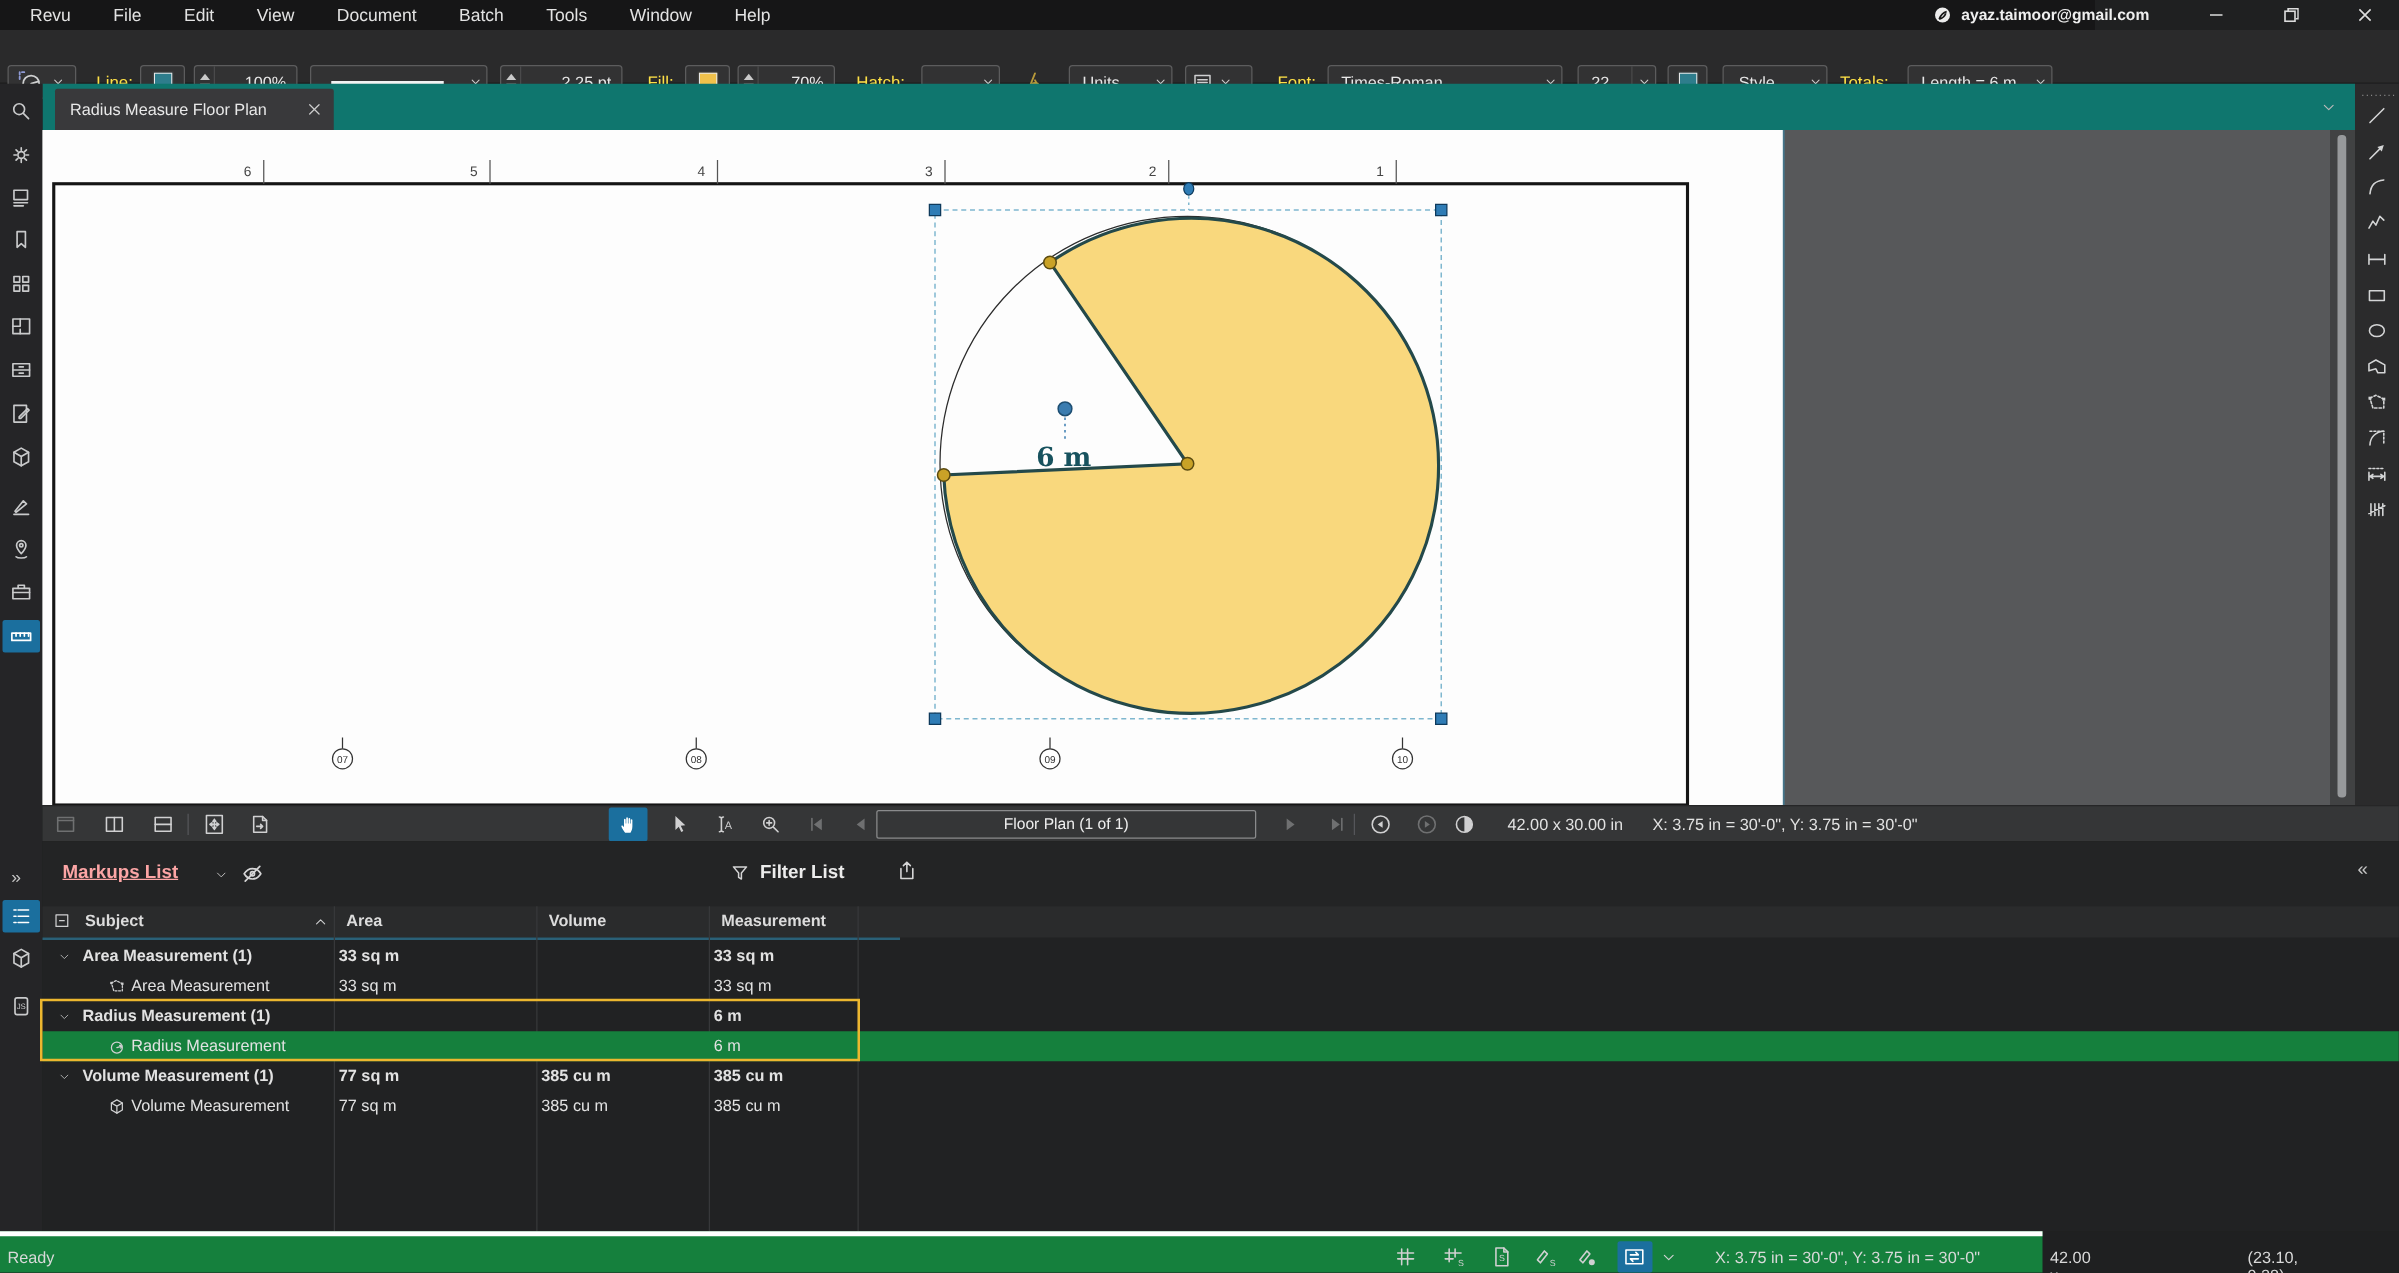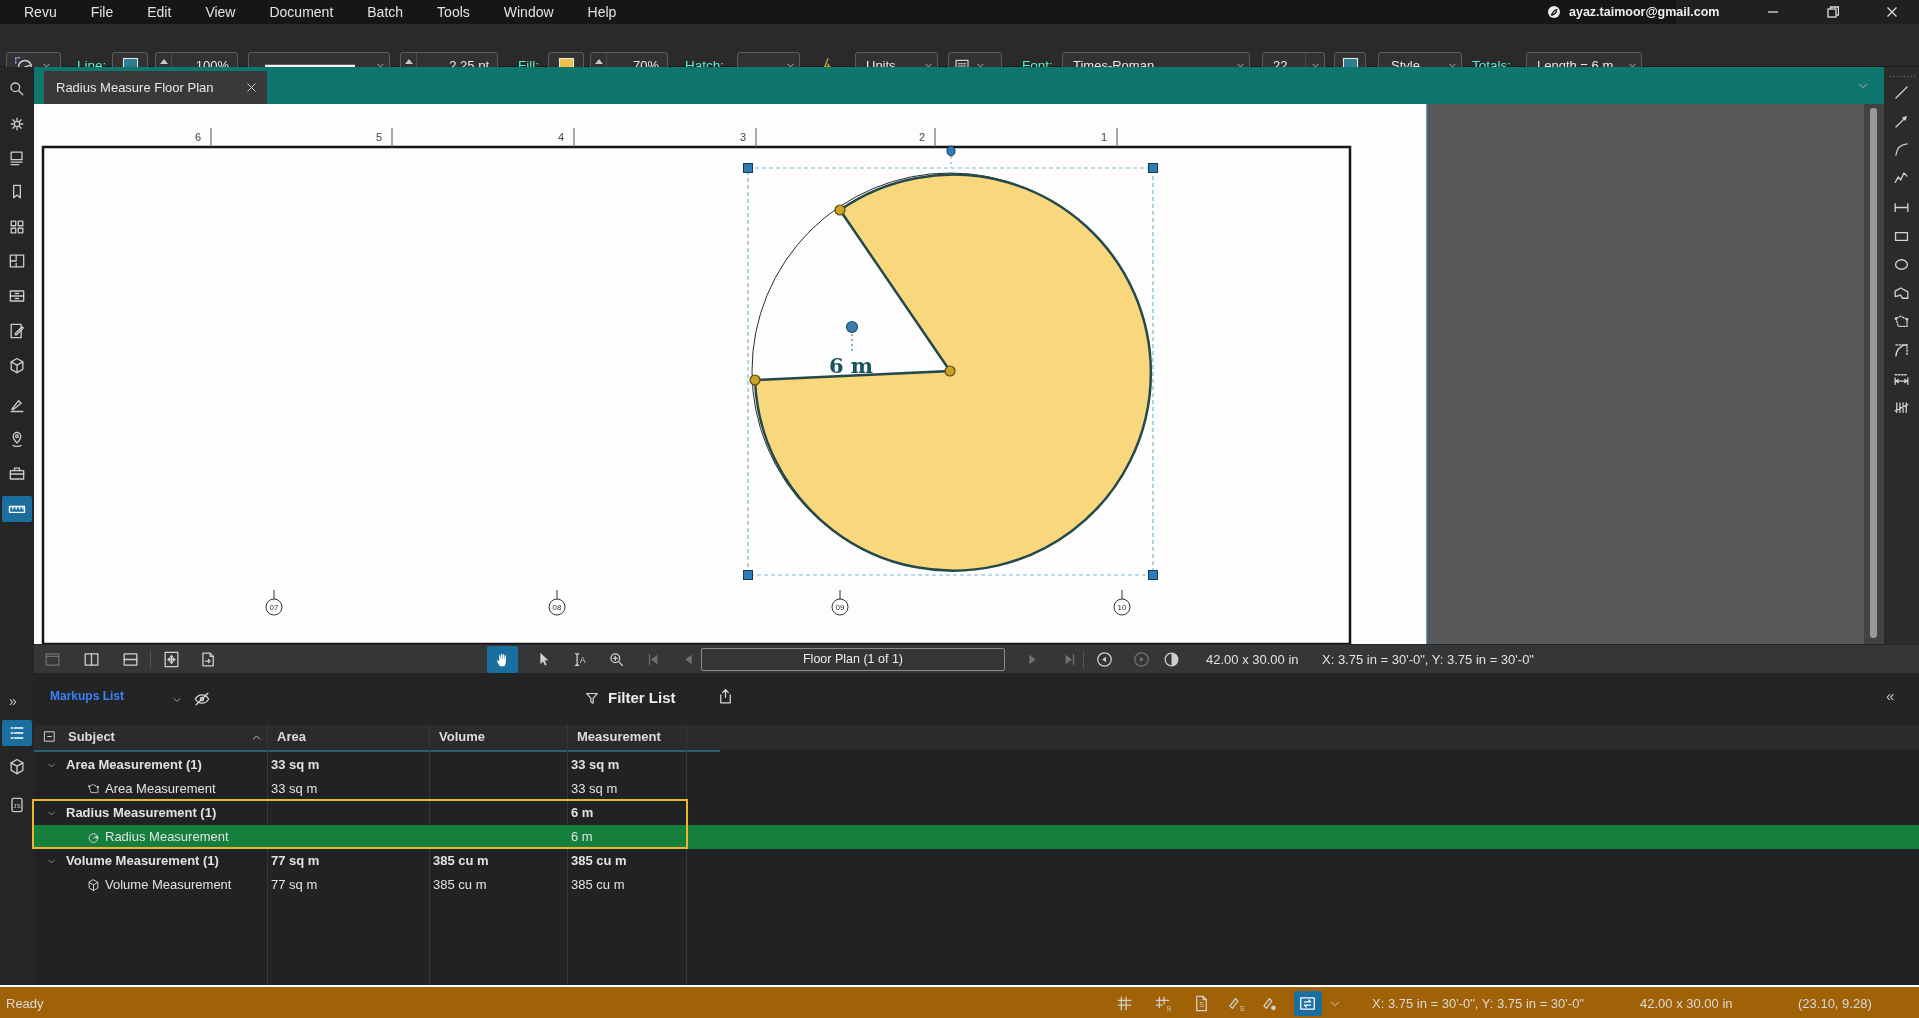--- a/index.html
+++ b/index.html
@@ -15,21 +15,21 @@
   .menu-item { padding:0 17px; font-size:14px; color:#e3e3e3; line-height:24px; }
   .menu-item:first-child { padding-left:24px; }
   #account { position:absolute; left:1546px; top:0; height:24px; display:flex; align-items:center; gap:7px; }
   #account .logo { width:16px; height:16px; }
   #account .email { font-size:12.5px; font-weight:bold; color:#efefef; }
   .winbtn { position:absolute; top:0; width:40px; height:24px; display:flex; align-items:center; justify-content:center; color:#dcdcdc; }
   .winbtn svg { width:12px; height:12px; stroke:currentColor; fill:none; stroke-width:1.3; }
 
   
   #toolbar { left:0; top:24px; width:1919px; height:43px; background:#2a2a2b; border-bottom:1px solid #1c1c1d; }
-  .tb-label { position:absolute; top:34px; font-size:13.5px; color:#5eead4; }
+  .tb-label { position:absolute; top:34px; font-size:13.5px; color:#fde047; }
   .tb-box { position:absolute; top:28px; height:27px; background:#323233; border:1px solid #5c5c5d; border-radius:3px;
     display:flex; align-items:center; font-size:13px; color:#e8e8e8; }
   .tb-chev { width:18px; display:flex; justify-content:center; color:#cfcfcf; }
   .tb-chev svg{ width:11px; height:11px; stroke:currentColor; fill:none; stroke-width:1.8; }
   .stepper { width:16px; height:100%; display:flex; flex-direction:column; align-items:center; justify-content:center; gap:3px; border-right:1px solid #4a4a4b; }
   .tri-up { width:0; height:0; border-left:4px solid transparent; border-right:4px solid transparent; border-bottom:5px solid #c9c9c9; }
   .tri-dn { width:0; height:0; border-left:4px solid transparent; border-right:4px solid transparent; border-top:5px solid #c9c9c9; }
   .swatch { width:15px; height:15px; border:1.5px solid #e8e8e8; outline:1px solid #3a3a3a; }
   .val-right { flex:1; text-align:right; padding-right:8px; }
 
@@ -59,21 +59,21 @@
   .nav-ic.dis { color:#6f7071; }
   .nav-div { position:absolute; top:6px; width:1px; height:17px; background:#55565a; }
   #hand-box { position:absolute; left:453px; top:1px; width:31px; height:27px; background:#1b6f9e; border-radius:2px; }
   #page-field { position:absolute; left:667px; top:3px; width:304px; height:23px; border:1px solid #8a8b8c; border-radius:2px;
     font-size:12.5px; color:#efefef; text-align:center; line-height:21px; background:transparent; }
   .nav-txt { position:absolute; top:7px; font-size:13px; color:#e2e2e2; }
 
   
   #markups-panel { left:34px; top:673px; width:1885px; height:312px; background:#212223; }
   #panel-head { position:absolute; left:0; top:0; width:100%; height:52px; background:#232425; }
-  #mk-title { position:absolute; left:16px; top:16px; font-size:12px; font-weight:bold; color:#3b82f6; }
+  #mk-title { position:absolute; left:16px; top:16px; font-size:15px; font-weight:bold; color:#fca5a5;text-decoration:underline; }
   #mk-title-chev { position:absolute; left:137px; top:21px; width:12px; height:12px; color:#bbb; }
   #mk-hide { position:absolute; left:190px; top:16px; width:20px; height:20px; color:#d5d5d6; }
   #search-box { position:absolute; left:186px; top:14px; width:326px; height:24px; background:#19191a; border:1px solid #4c4d4e;
     border-radius:2px; display:flex; align-items:center; padding:0 8px; gap:8px; }
   #search-box input { flex:1; background:transparent; border:none; outline:none; color:#d6d6d6; font-size:13px; font-family:inherit; }
   #search-box .ic { width:15px; height:15px; color:#c9c9c9; }
   #filter-funnel { position:absolute; left:549px; top:16px; width:18px; height:18px; color:#d5d5d6; }
   #filter-label { position:absolute; left:574px; top:16px; font-size:15px; font-weight:bold; color:#ececec; }
   #share-ic { position:absolute; left:682px; top:14px; width:19px; height:19px; color:#d5d5d6; }
   #collapse-right { position:absolute; left:1852px; top:14px; font-size:15px; color:#c5c5c5; }
@@ -88,21 +88,21 @@
   .mrow.sel { background:#15803d; }
   .mrow.grp { font-weight:bold; }
   .cell { position:absolute; top:0; height:24px; line-height:24px; }
   .c-subj { left:0; width:233px; display:flex; align-items:center; }
   .c-subj .chev { width:11px; height:11px; margin:0 9px 0 12px; color:#b5b5b5; flex:none; }
   .c-subj .ric { width:15px; height:15px; margin:0 4px 0 52px; color:#cfd0d1; flex:none; }
   .c-num { text-align:left; }
   #group-box { position:absolute; pointer-events:none; border:2px solid #ecb72f; }
 
   
-  #statusbar { left:0; top:985px; width:1919px; height:33px; background:#a16207; border-top:2px solid #ffffff; }
+  #statusbar { left:0; top:985px; width:1634px; height:33px; background:#15803d; border-top:4px solid #ffffff; }
   .st-ic { position:absolute; top:7px; width:19px; height:19px; color:#d0d0d1; }
   #sync-box { position:absolute; left:1294px; top:4px; width:28px; height:25px; background:#1b6f9e; border-radius:2px; }
   .st-txt { position:absolute; top:9px; font-size:13px; color:#d9d9d9; }
 </style>
 </head>
 <body>
 
 <svg width="0" height="0" style="position:absolute">
   <defs>
     <symbol id="i-search" viewBox="0 0 24 24">

